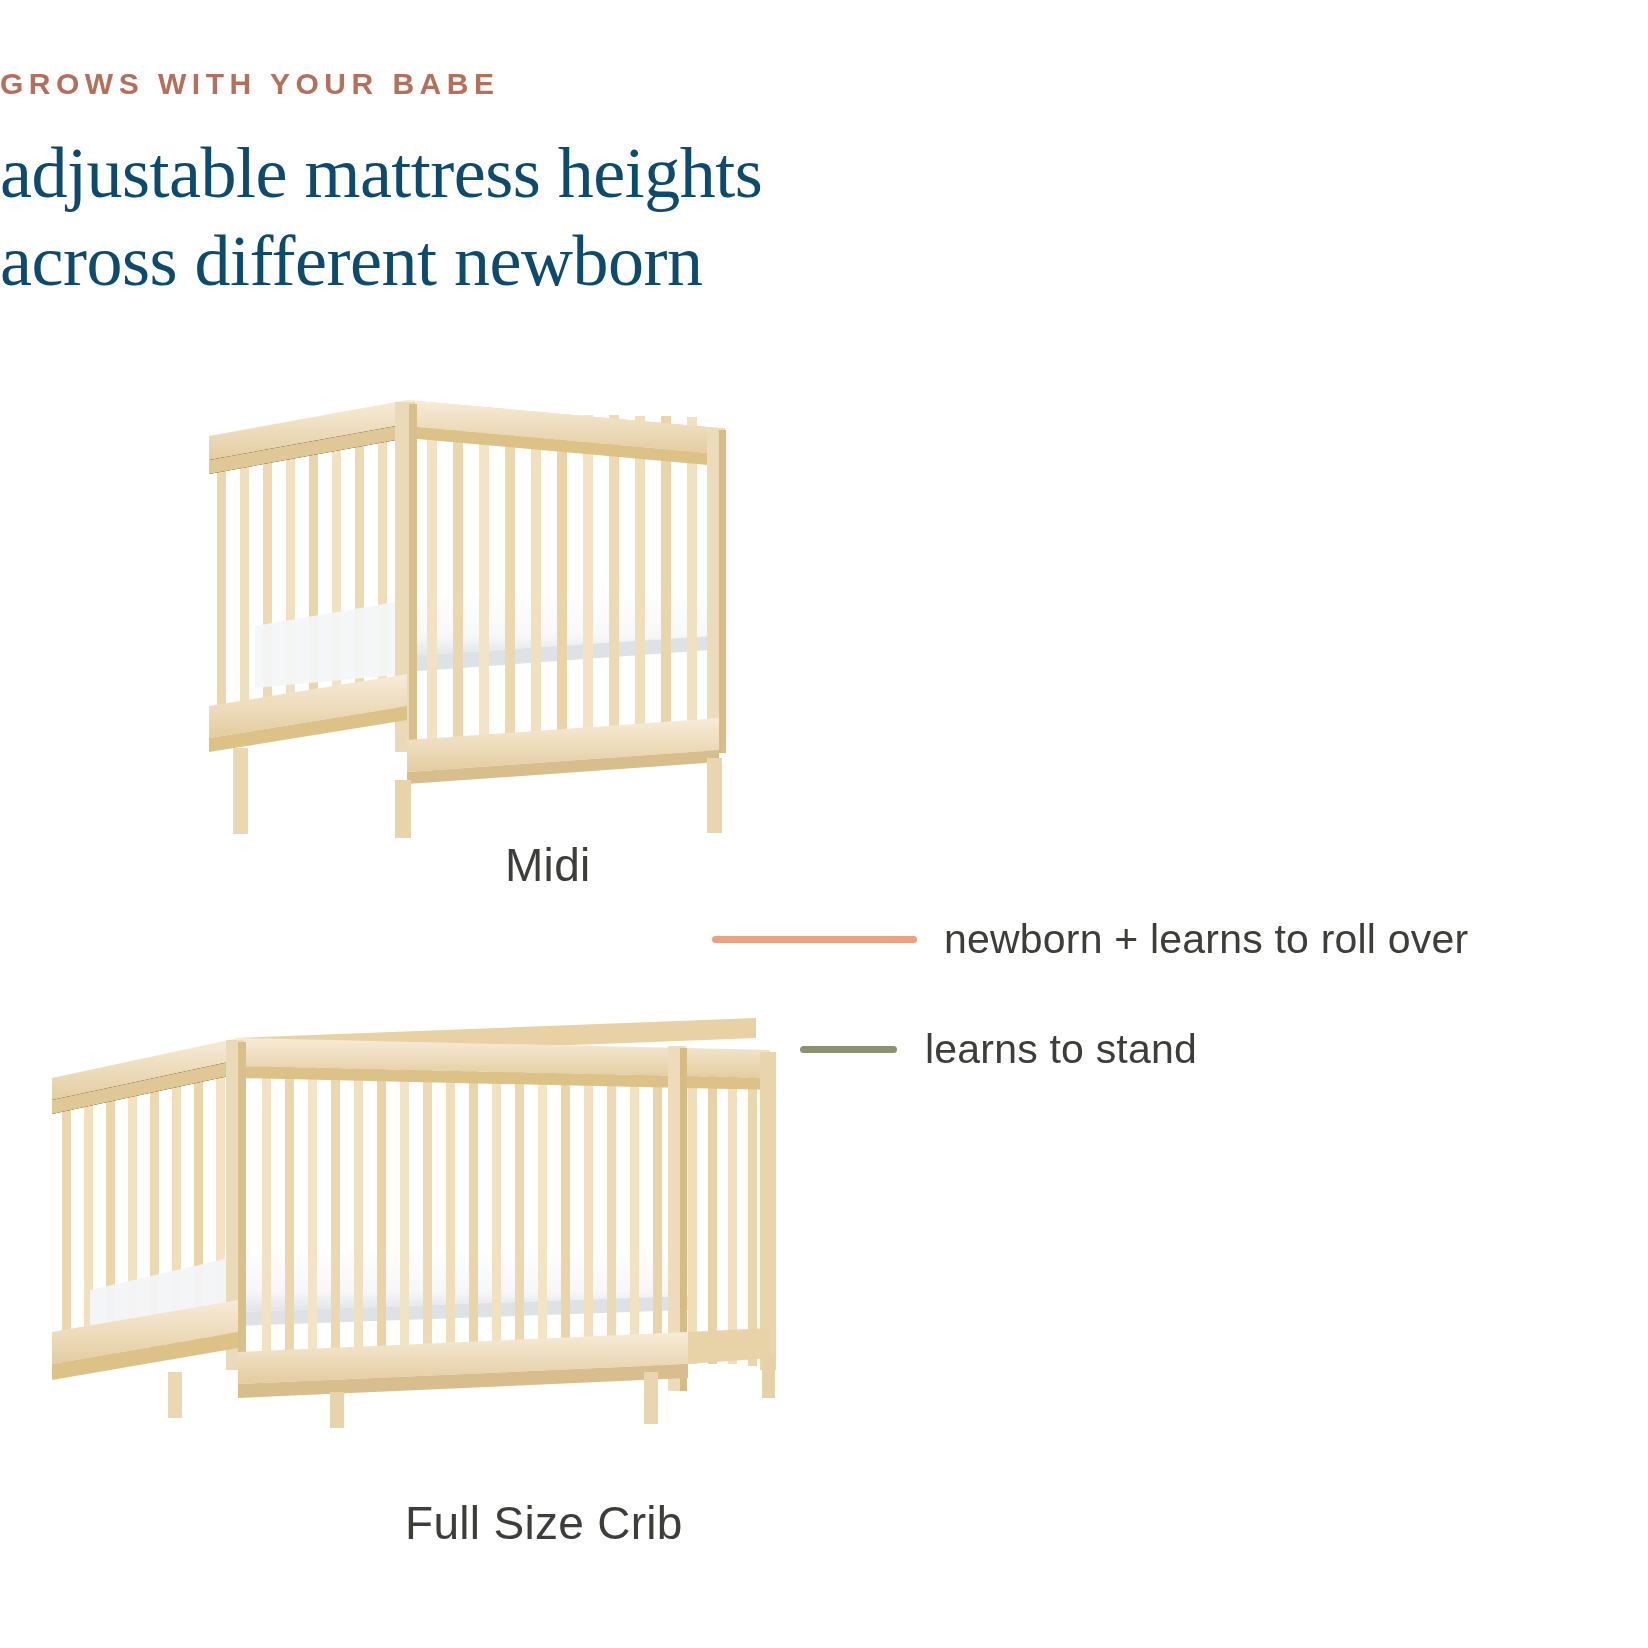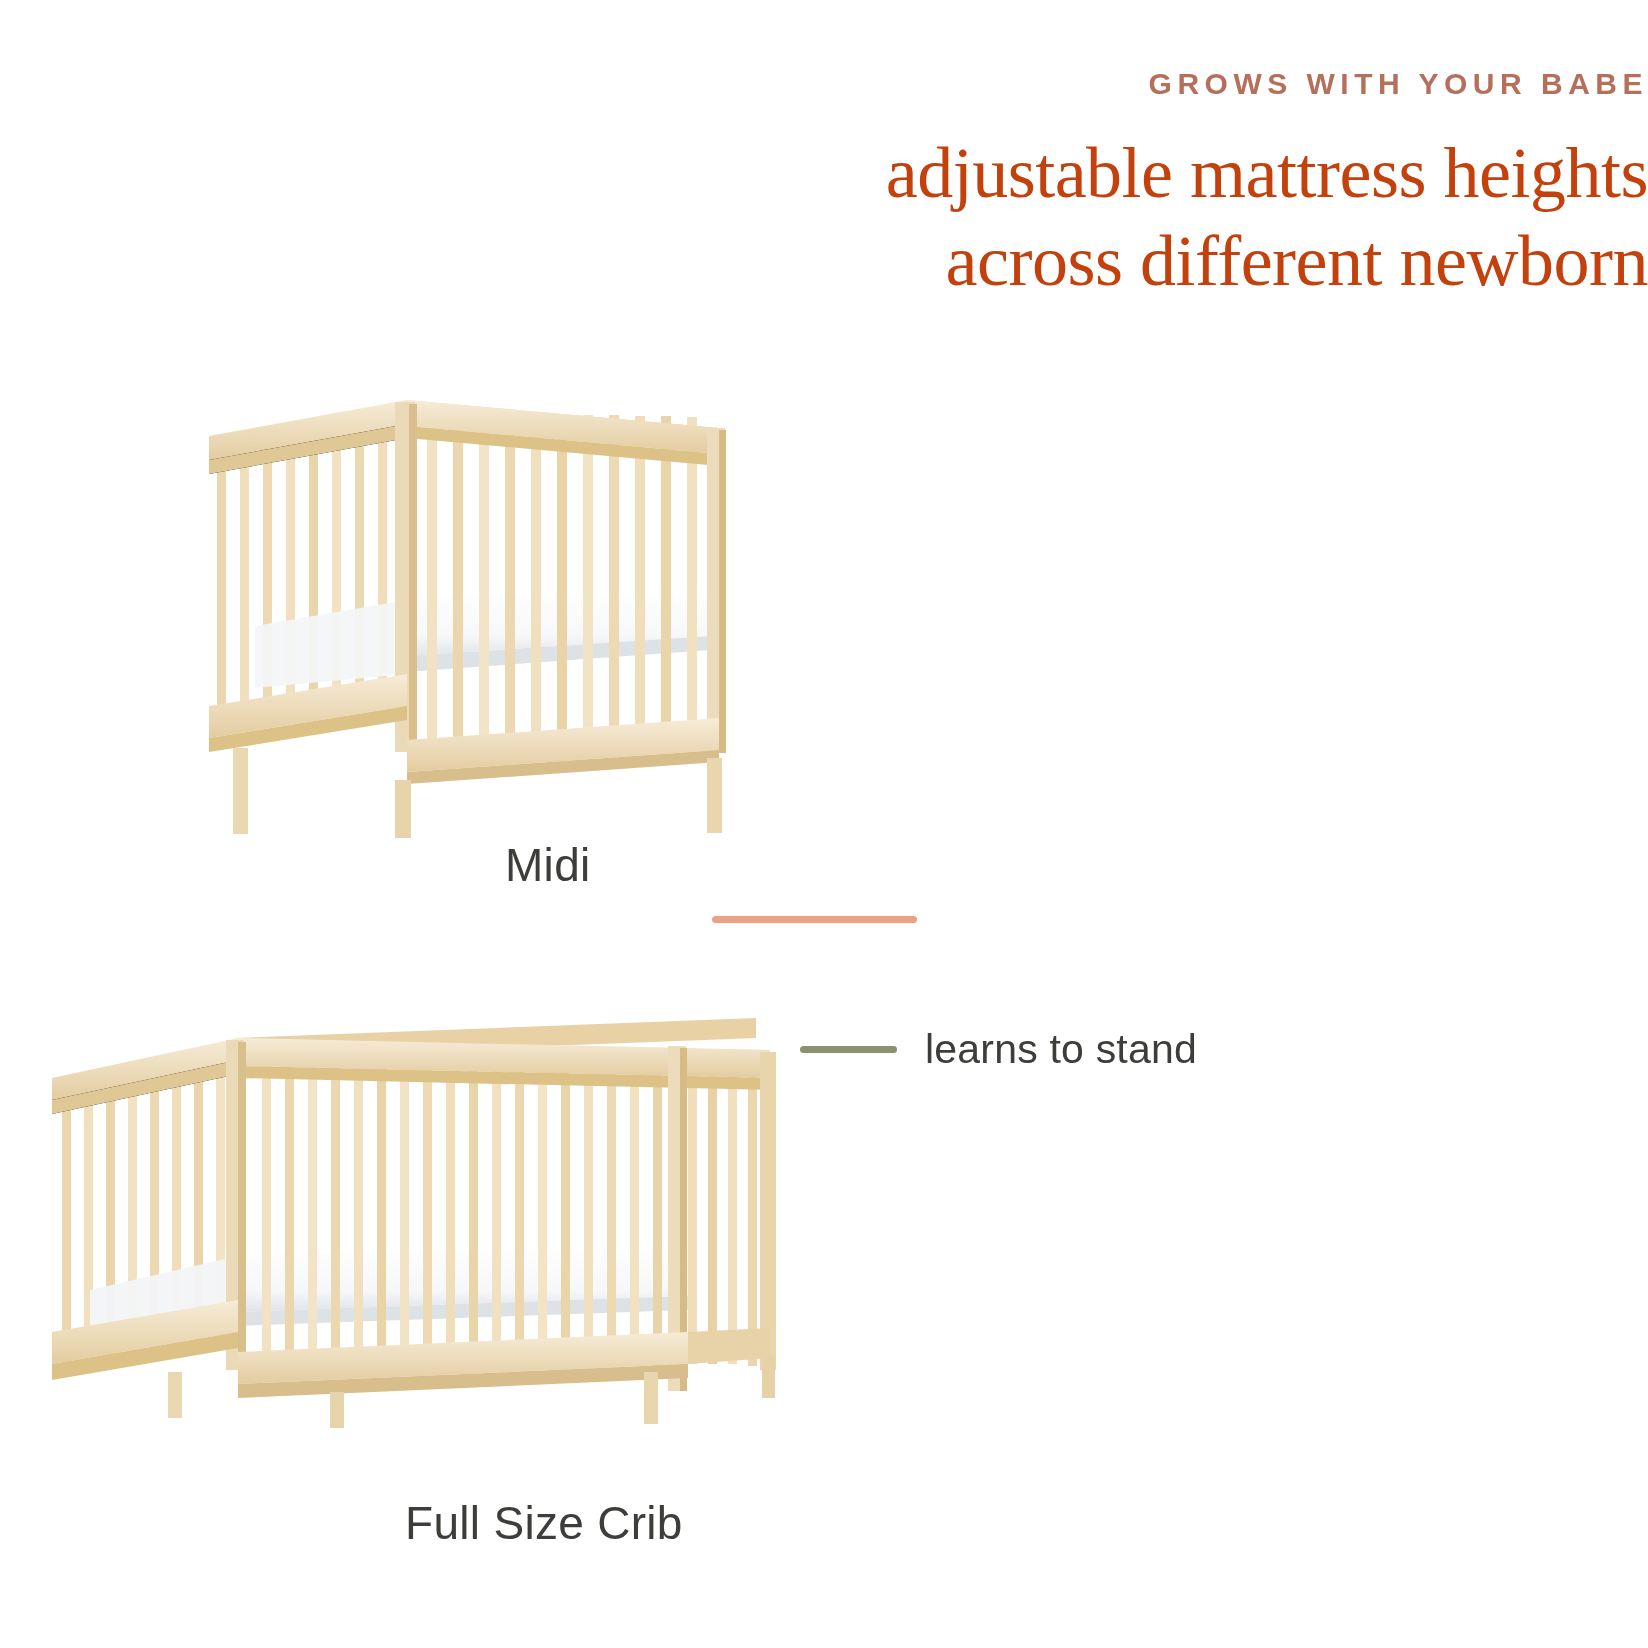--- a/index.html
+++ b/index.html
@@ -5,37 +5,37 @@
   * { margin:0; padding:0; box-sizing:border-box; }
   html,body { width:1648px; height:1648px; }
   body {
     background:#ffffff;
     font-family:"Liberation Sans", sans-serif;
     position:relative;
     overflow:hidden;
   }
 
   
-  .header { width:100%; text-align:right; padding-top:66px; }
+  .header { width:100%; text-align:left; padding-top:66px; }
   .eyebrow {
     font-family:"Liberation Sans", sans-serif;
     font-size:30px;
     font-weight:600;
     letter-spacing:5.5px;
     color:#B5705C;
     text-transform:uppercase;
     line-height:1.2;
   }
   .headline {
     margin-top:28px;
     font-family:"Liberation Serif", serif;
     font-size:72px;
     font-weight:400;
     line-height:1.22;
-    color:#c2410c;
+    color:#0c4a6e;
     letter-spacing:-0.5px;
   }
   .headline .ln { display:block; }
 
   
   .section { position:absolute; width:100%; }
   #section-midi { top:360px; left:0; height:540px; }
   #section-full { top:950px; left:0; height:560px; }
 
   .crib-wrap { position:absolute; }
@@ -182,20 +182,21 @@
       <path d="M212,384 L524,362 L524,374 L212,396 Z" fill="#D8BE8C"></path>
 
       <rect x="38" y="360" width="15" height="86" fill="#EAD8B2"></rect>
       <rect x="200" y="392" width="16" height="58" fill="#E7D4AB"></rect>
       <rect x="512" y="370" width="15" height="75" fill="#E9D6AE"></rect>
     </svg>
   </div>
 
   <div class="annot" id="annot-midi-newborn">
     <span class="rule"></span>
+    <span class="txt">newborn + learns to roll over</span>
   </div>
   <div class="annot" id="annot-midi-stand">
     <span class="rule"></span>
     <span class="txt">learns to stand</span>
   </div>
 </div>
 
 <div class="caption" id="caption-midi">Midi</div>
 
 <div class="section" id="section-full">

